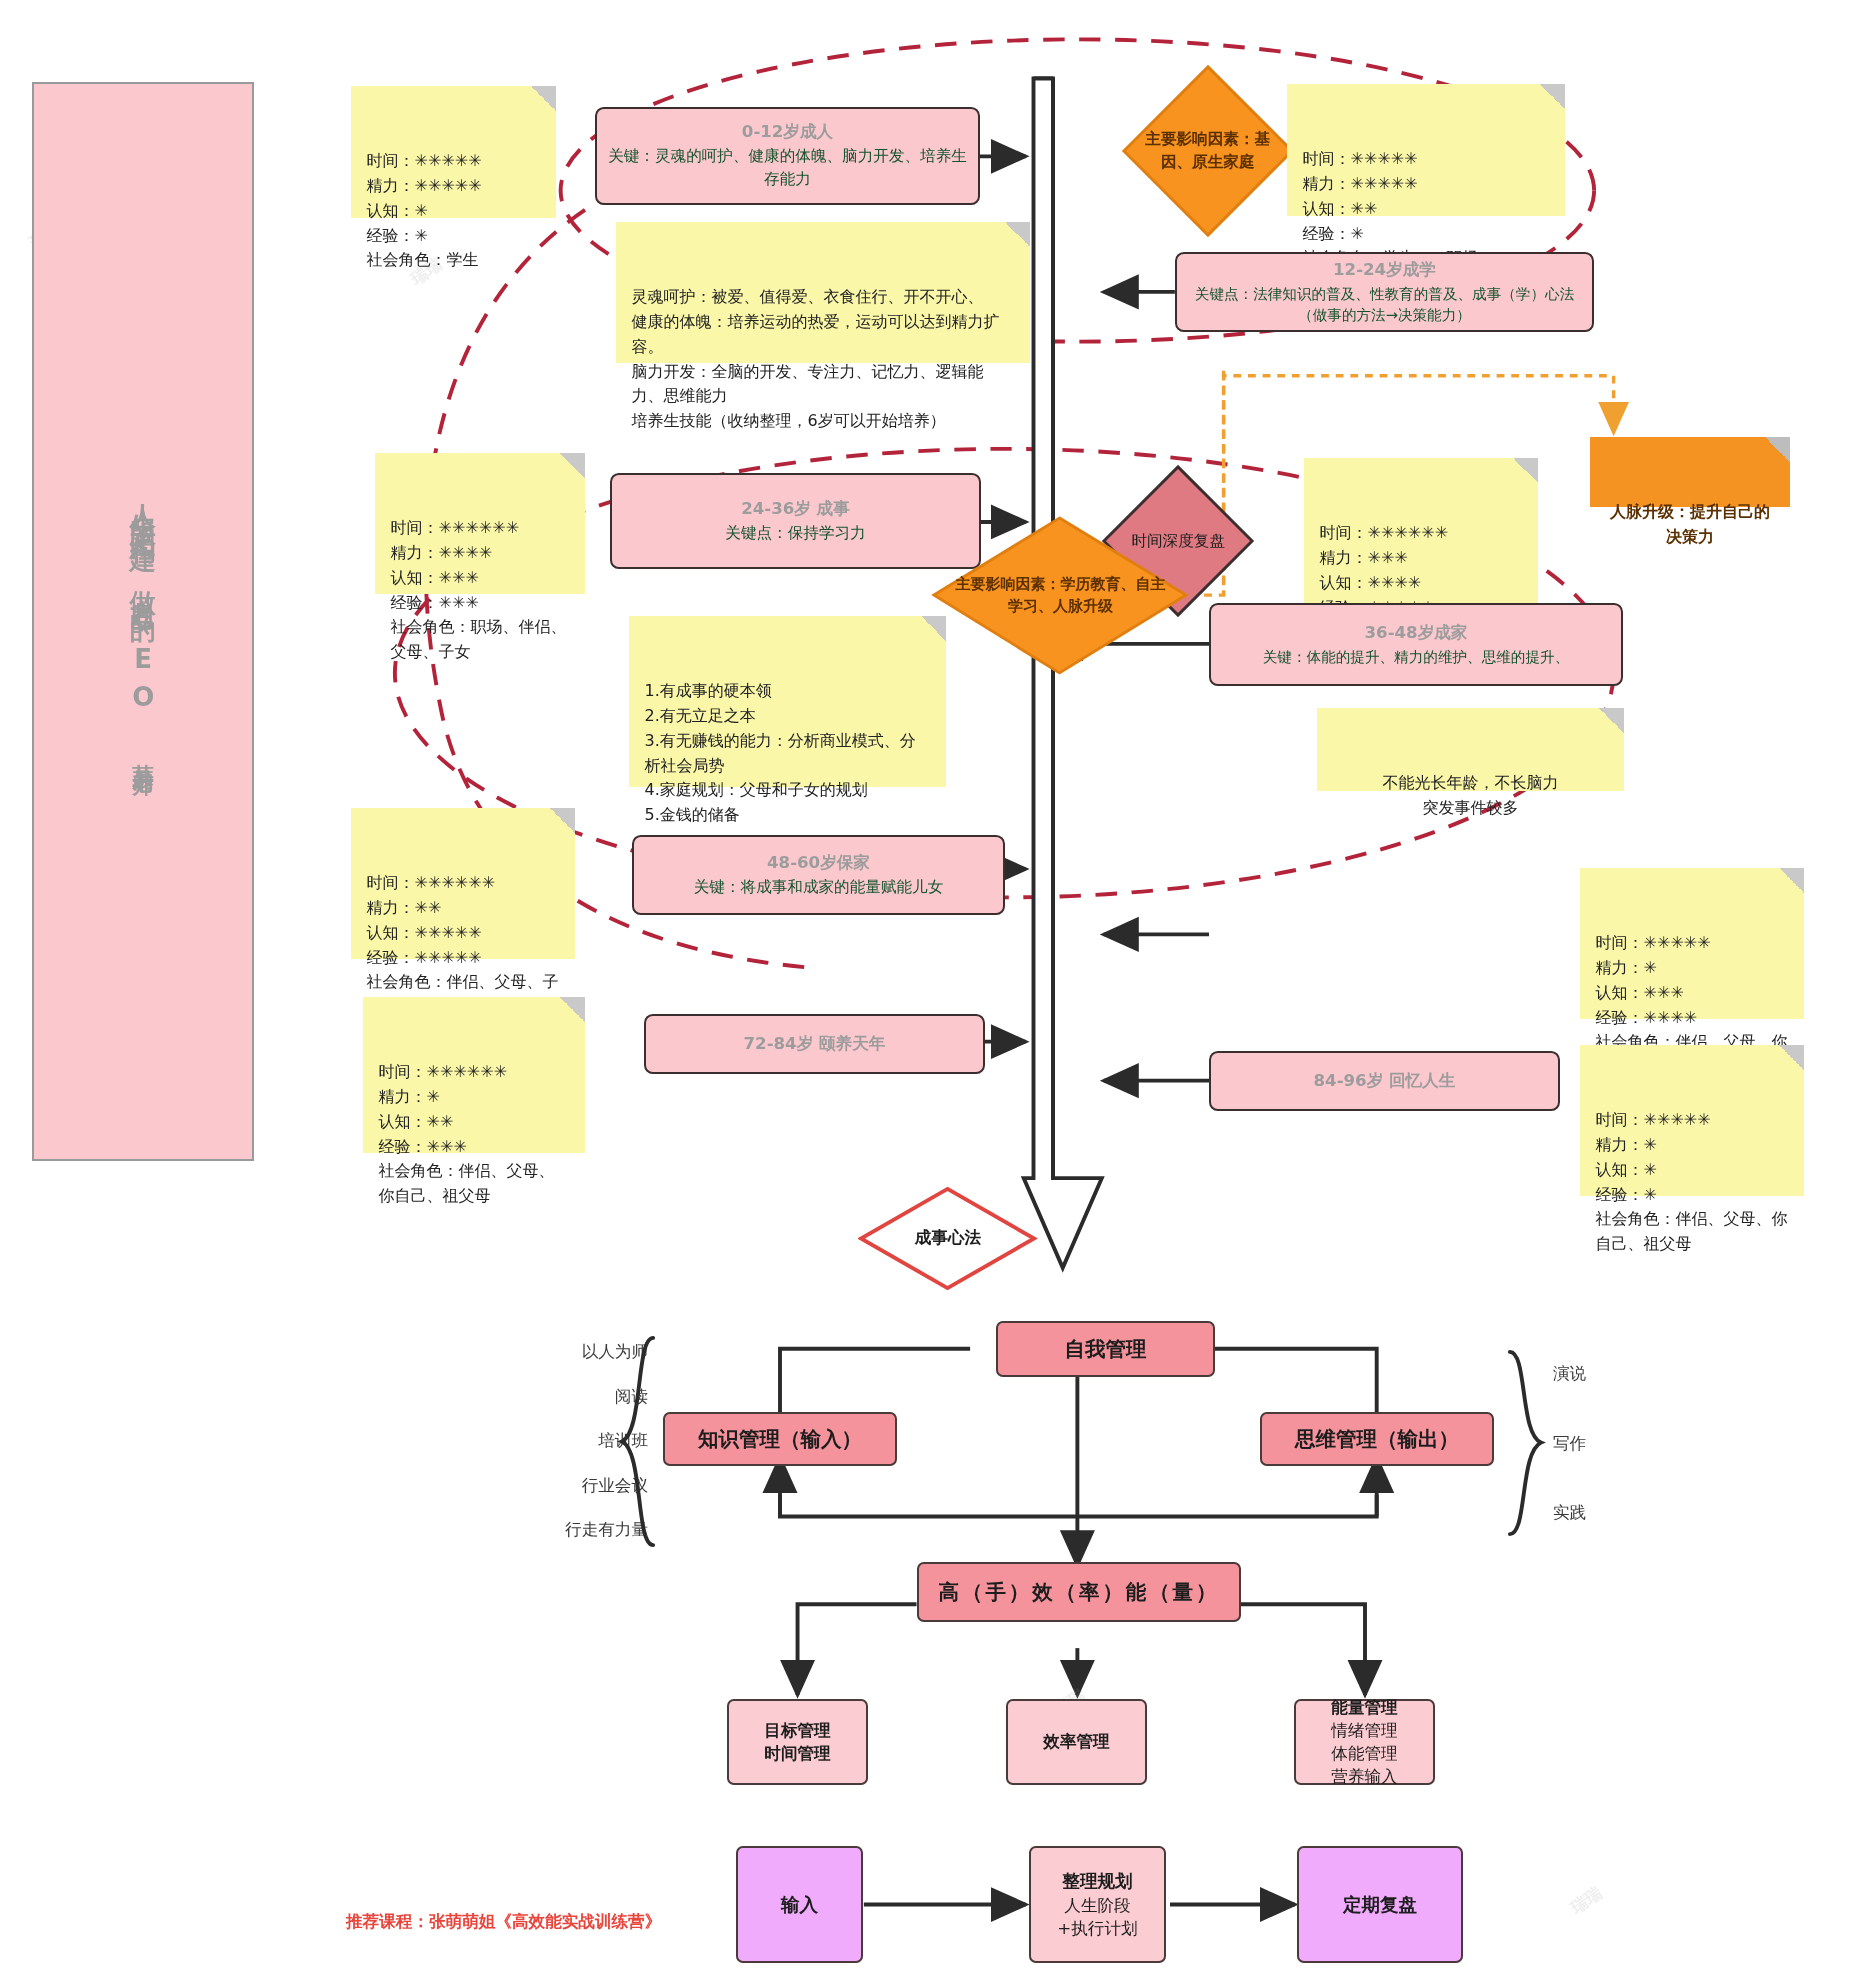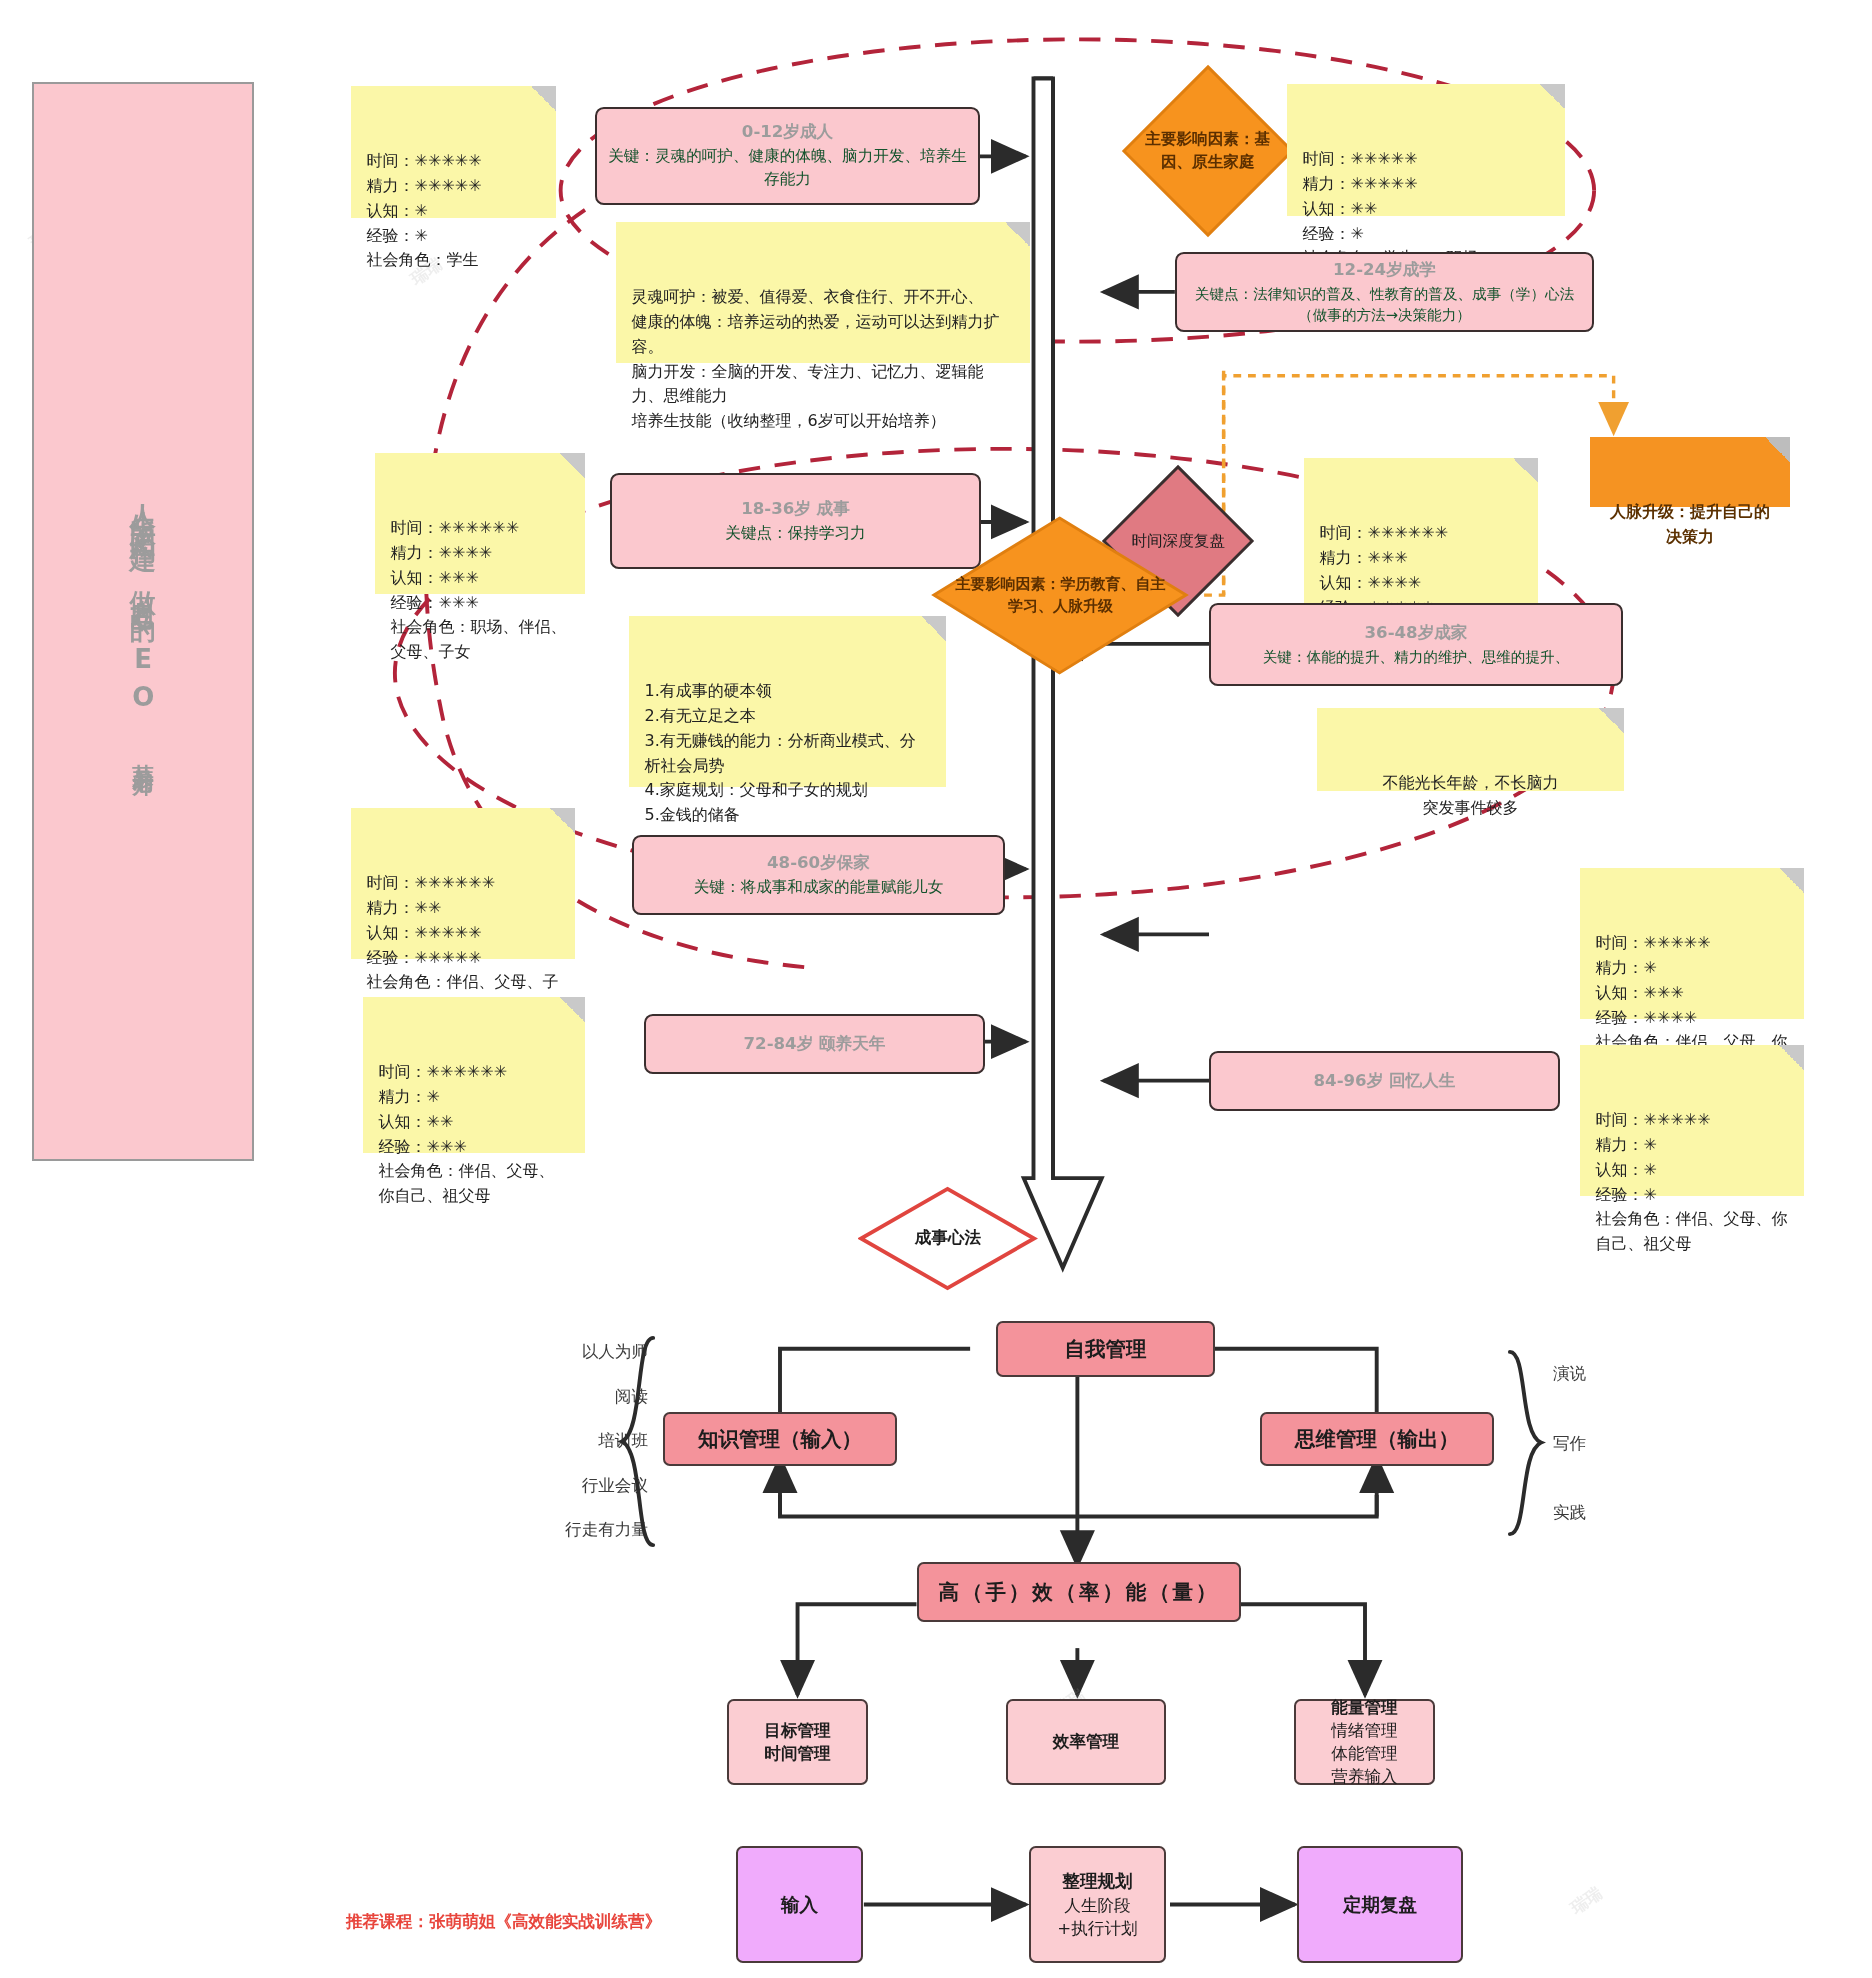--- a/index.html
+++ b/index.html
@@ -186,21 +186,21 @@
   <div class="abs note" style="left:375px;top:453px;width:210px;height:141px;">
     <span class="fold"></span>
     <span>时间：✳✳✳✳✳✳
 精力：✳✳✳✳
 认知：✳✳✳
 经验：✳✳✳
 社会角色：职场、伴侣、父母、子女</span>
   </div>
 
   <div class="abs stage" style="left:610px;top:473px;width:371px;height:96px;">
-    <div class="t">18-36岁 成事</div>
+    <div class="t">24-36岁 成事</div>
     <div class="s">关键点：保持学习力</div>
   </div>
 
   <div class="abs note" style="left:629px;top:616px;width:317px;height:171px;">
     <span class="fold"></span>
     <span>1.有成事的硬本领
 2.有无立足之本
 3.有无赚钱的能力：分析商业模式、分析社会局势
 4.家庭规划：父母和子女的规划
 5.金钱的储备</span>
@@ -334,21 +334,21 @@
     <div class="brace-lbl" style="text-align:left">实践</div>
   </div>
 
   <div class="abs fbox" style="left:917px;top:1562px;width:324px;height:60px;letter-spacing:2.9px;">高（手）效（率）能（量）</div>
 
   <div class="abs fbox light" style="left:727px;top:1699px;width:141px;height:86px;">
     <div class="hd">目标管理</div>
     <div class="hd">时间管理</div>
   </div>
 
-  <div class="abs fbox light" style="left:1006px;top:1699px;width:160px;height:86px;">
+  <div class="abs fbox light" style="left:1006px;top:1699px;width:141px;height:86px;">
     <div class="hd">效率管理</div>
   </div>
 
   <div class="abs fbox light" style="left:1294px;top:1699px;width:141px;height:86px;">
     <div class="hd">能量管理</div>
     <div class="ln">情绪管理</div>
     <div class="ln">体能管理</div>
     <div class="ln">营养输入</div>
   </div>
 

